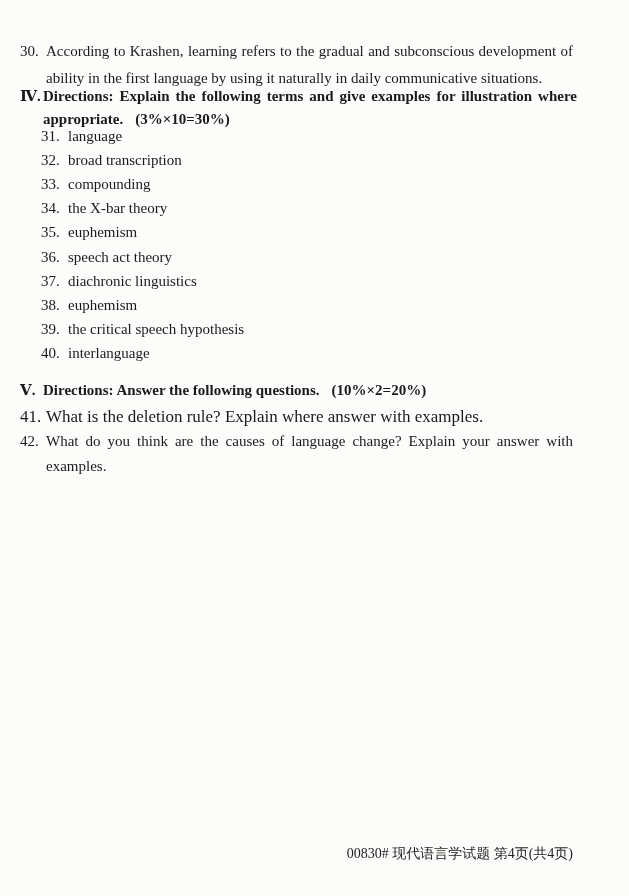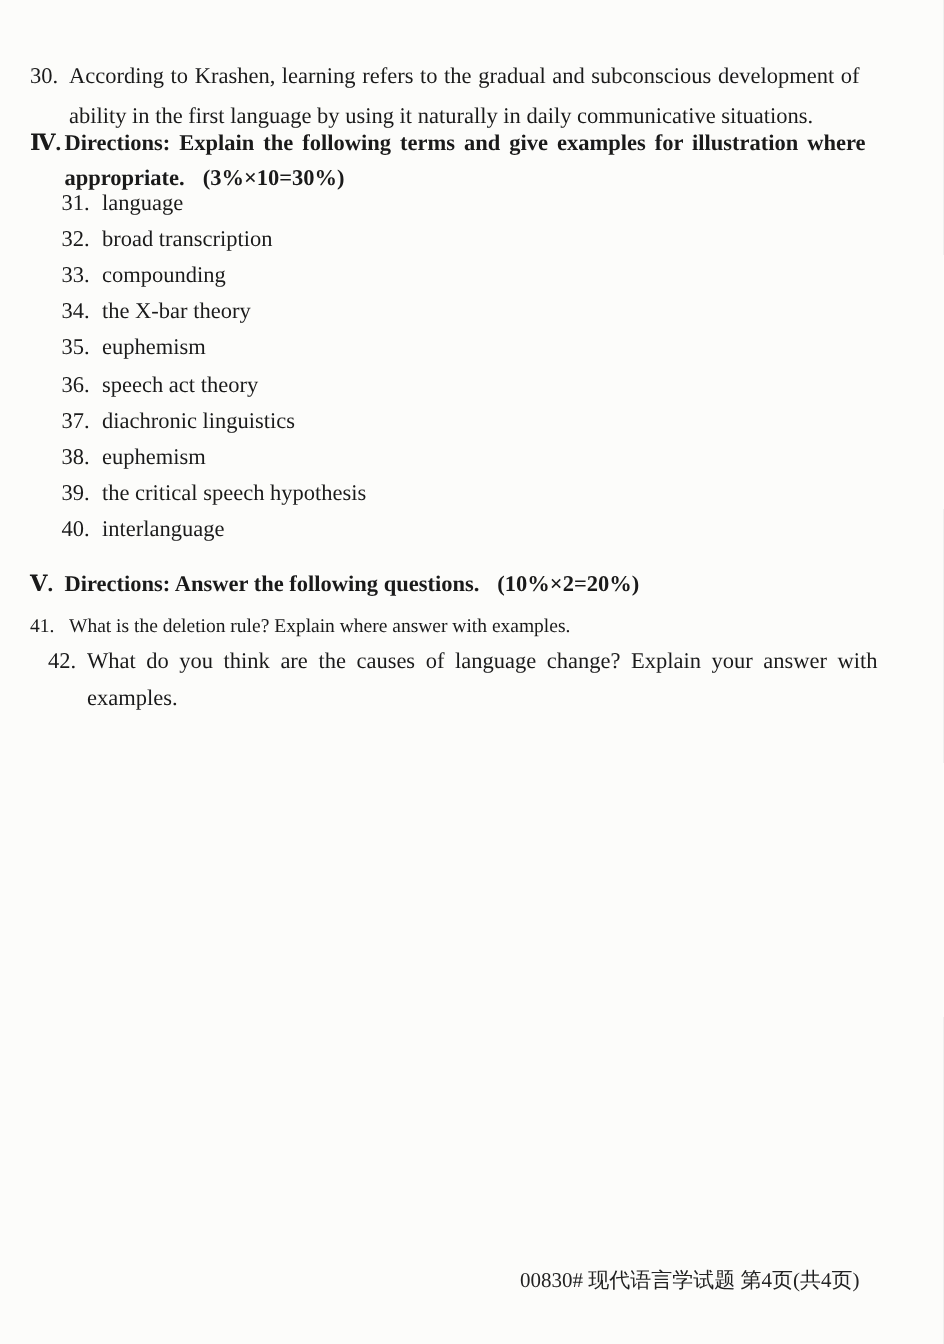--- a/index.html
+++ b/index.html
@@ -57,27 +57,27 @@
   }
   .term-row {
     display: flex;
     align-items: center;
     height: 24.2px;
   }
   .term-row .num { width: 27px; }
 
   .q41 {
     top: 404px; left: 20px; width: 560px;
-    font-size: 13px; line-height: 25px;
+    font-size: 17px; line-height: 25px;
   }
   .q41 .num { width: 26px; }
 
   .q42 {
     top: 429px; left: 20px; width: 553px;
-    font-size: 15px; line-height: 25px; margin-left: 12px;
+    font-size: 15px; line-height: 25px;
   }
   .q42 .num { width: 26px; }
   .q42 .txt { word-spacing: 3px; }
 
   .footer {
     position: absolute;
     top: 845px; left: 0; right: 56px;
     text-align: right;
     font-size: 14px;
     color: #222;

